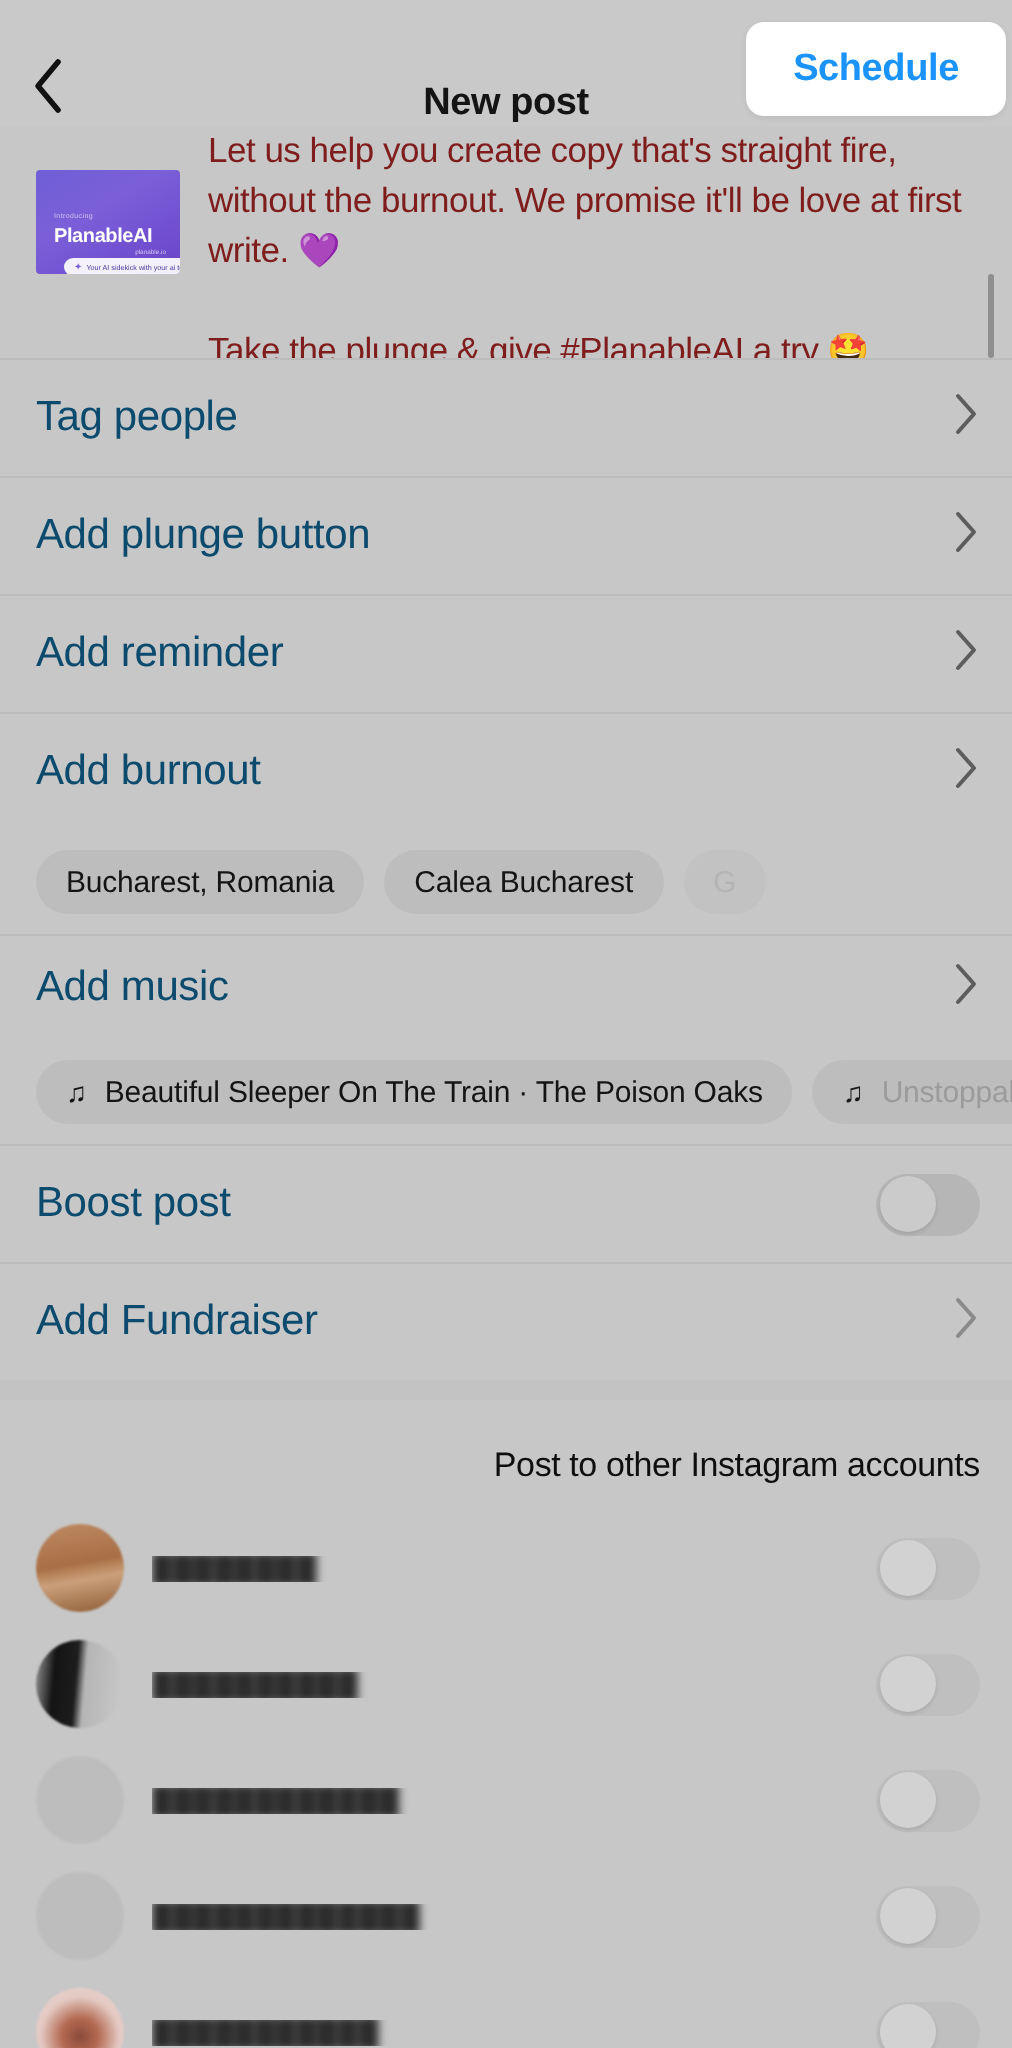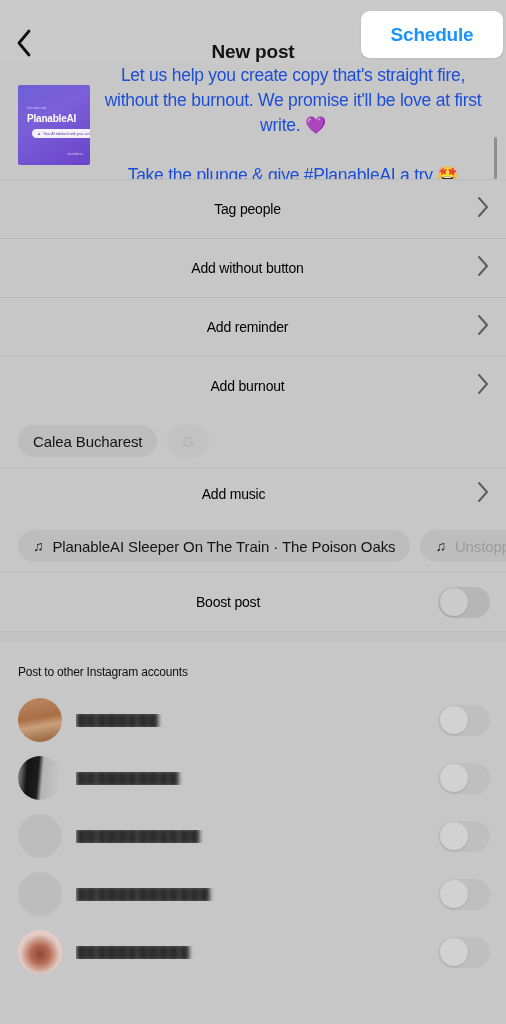--- a/index.html
+++ b/index.html
@@ -52,21 +52,21 @@
     font-size: 19px;
     font-weight: bold;
     letter-spacing: -0.2px;
     color: #141414;
     pointer-events: none;
   }
   .schedule-btn {
     position: absolute;
     top: 11px;
     right: 3px;
-    width: 142px;
+    width: 130px;
     height: 47px;
     background: #ffffff;
     border: none;
     border-radius: 9px;
     color: #1a94fa;
     font-size: 19px;
     font-weight: bold;
     font-family: "Liberation Sans", sans-serif;
     letter-spacing: -0.2px;
     cursor: pointer;
@@ -82,21 +82,21 @@
     display: flex;
     padding: 6px 14px 12px 18px;
     gap: 14px;
     background: #c7c7c7;
     height: 116px;
     overflow: hidden;
   }
   .thumb {
     flex: 0 0 auto;
     width: 72px;
-    height: 80px;
+    height: 52px;
     margin-top: 16px;
     border-radius: 2px;
     background: linear-gradient(150deg, #6f5fd6 0%, #7a5fd8 40%, #6a43c9 100%);
     position: relative;
     overflow: hidden;
   }
   .thumb .t-tiny {
     position: absolute;
     left: 9px; top: 21px;
     font-size: 3.5px;
@@ -131,25 +131,24 @@
     right: 7px; bottom: 9px;
     font-size: 3.2px;
     color: #cfc6f2;
   }
 
   .caption-text {
     flex: 1 1 auto;
     min-width: 0;
     font-size: 17.5px;
     line-height: 25px;
-    color: #1d4ed8;
+    color: #7f1d1d;
     letter-spacing: -0.25px;
     padding-right: 10px;
     margin-top: -6px;
-    text-align: center;
   }
   .caption-text p { margin: 0; }
   .caption-text .gap { height: 25px; }
   .cap-emoji { font-size: 17px; }
 
   .cap-scroll {
     position: absolute;
     right: 9px;
     top: 74px;
     width: 3px;
@@ -166,24 +165,23 @@
   .row {
     height: 58px;
     display: flex;
     align-items: center;
     padding: 0 16px 0 18px;
     background: #c7c7c7;
     cursor: pointer;
   }
   .row-label {
     flex: 1 1 auto;
-    font-size: 14px;
+    font-size: 21px;
     letter-spacing: -0.2px;
-    color: #000000;
-    text-align: center;
+    color: #0c4a6e;
   }
   .chevron { display: block; }
 
   .row.compact { height: 52px; gap: 28px; }
 
   
   .chips {
     display: flex;
     align-items: center;
     gap: 10px;
@@ -233,24 +231,25 @@
   .toggle.pale { background: #bfbfbf; }
   .toggle.pale .knob { background: #d2d2d2; }
 
   
   .section-gap { height: 10px; background: #c3c3c3; }
   .accounts {
     background: #c7c7c7;
     padding: 0 16px 0 18px;
   }
   .accounts-title {
-    font-size: 12px;
+    font-size: 17px;
     letter-spacing: -0.2px;
     color: #0f0f0f;
     padding: 23px 0 12px 0;
+    text-align: right;
   }
   .acct-row {
     display: flex;
     align-items: center;
     gap: 14px;
     height: 58px;
     cursor: pointer;
   }
   .avatar {
     flex: 0 0 auto;
@@ -324,21 +323,21 @@
     <div class="row-label">Tag people</div>
     <span class="chevron">
       <svg width="13" height="22" viewBox="0 0 13 22" fill="none">
           <path d="M2 2 L10 11 L2 20" stroke="#5d5d5d" stroke-width="2" stroke-linecap="round" stroke-linejoin="round"></path>
         </svg>
     </span>
   </div>
   <div class="divider"></div>
 
   <div class="row">
-    <div class="row-label">Add without button</div>
+    <div class="row-label">Add plunge button</div>
     <span class="chevron">
       <svg width="13" height="22" viewBox="0 0 13 22" fill="none">
           <path d="M2 2 L10 11 L2 20" stroke="#5d5d5d" stroke-width="2" stroke-linecap="round" stroke-linejoin="round"></path>
         </svg>
     </span>
   </div>
   <div class="divider"></div>
 
   <div class="row">
     <div class="row-label">Add reminder</div>
@@ -353,54 +352,63 @@
   <div class="row">
     <div class="row-label">Add burnout</div>
     <span class="chevron">
       <svg width="13" height="22" viewBox="0 0 13 22" fill="none">
           <path d="M2 2 L10 11 L2 20" stroke="#5d5d5d" stroke-width="2" stroke-linecap="round" stroke-linejoin="round"></path>
         </svg>
     </span>
   </div>
 
   <div class="chips">
+    <div class="chip">Bucharest, Romania</div>
     <div class="chip">Calea Bucharest</div>
     <div class="chip faded">G</div>
   </div>
   <div class="divider"></div>
 
   <div class="row compact">
     <div class="row-label">Add music</div>
     <span class="chevron">
       <svg width="13" height="22" viewBox="0 0 13 22" fill="none">
           <path d="M2 2 L10 11 L2 20" stroke="#5d5d5d" stroke-width="2" stroke-linecap="round" stroke-linejoin="round"></path>
         </svg>
     </span>
   </div>
 
   <div class="chips">
     <div class="chip music">
       <span class="note">♫</span>
-      <span>PlanableAI Sleeper On The Train · The Poison Oaks</span>
+      <span>Beautiful Sleeper On The Train · The Poison Oaks</span>
     </div>
     <div class="chip music faded-text">
       <span class="note" style="color:#1a1a1a">♫</span>
       <span>Unstoppab</span>
     </div>
   </div>
   <div class="divider"></div>
 
   <div class="row">
     <div class="row-label">Boost post</div>
     <div class="toggle">
       <div class="knob"></div>
     </div>
   </div>
   <div class="divider"></div>
 
+  <div class="row">
+    <div class="row-label">Add Fundraiser</div>
+    <span class="chevron">
+      <svg width="13" height="22" viewBox="0 0 13 22" fill="none">
+          <path d="M2 2 L10 11 L2 20" stroke="#8a8a8a" stroke-width="2" stroke-linecap="round" stroke-linejoin="round"></path>
+        </svg>
+    </span>
+  </div>
   <div class="section-gap"></div>
 
   <div class="accounts">
     <div class="accounts-title">Post to other Instagram accounts</div>
 
     <div class="acct-row">
       <div class="avatar av1"></div>
       <div class="acct-name">
           <span>████████</span>
         </div>

